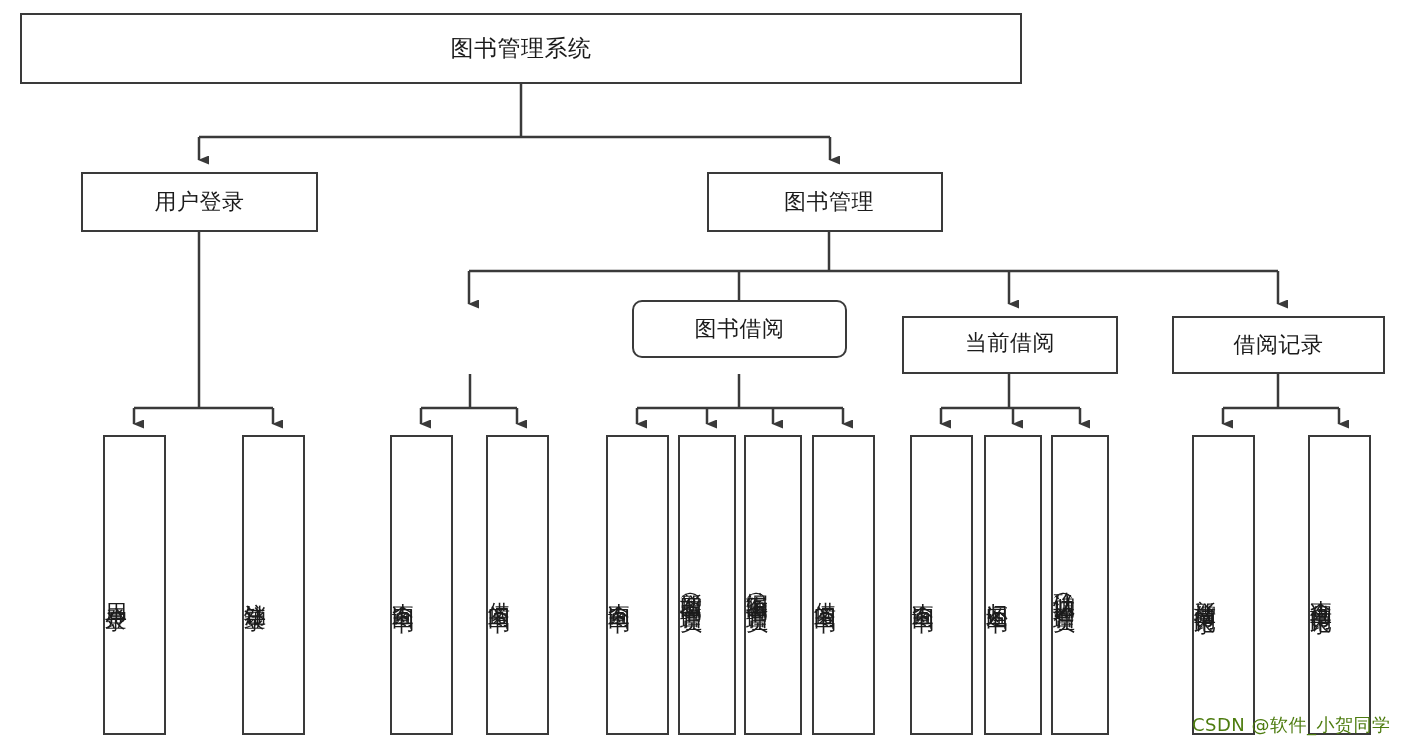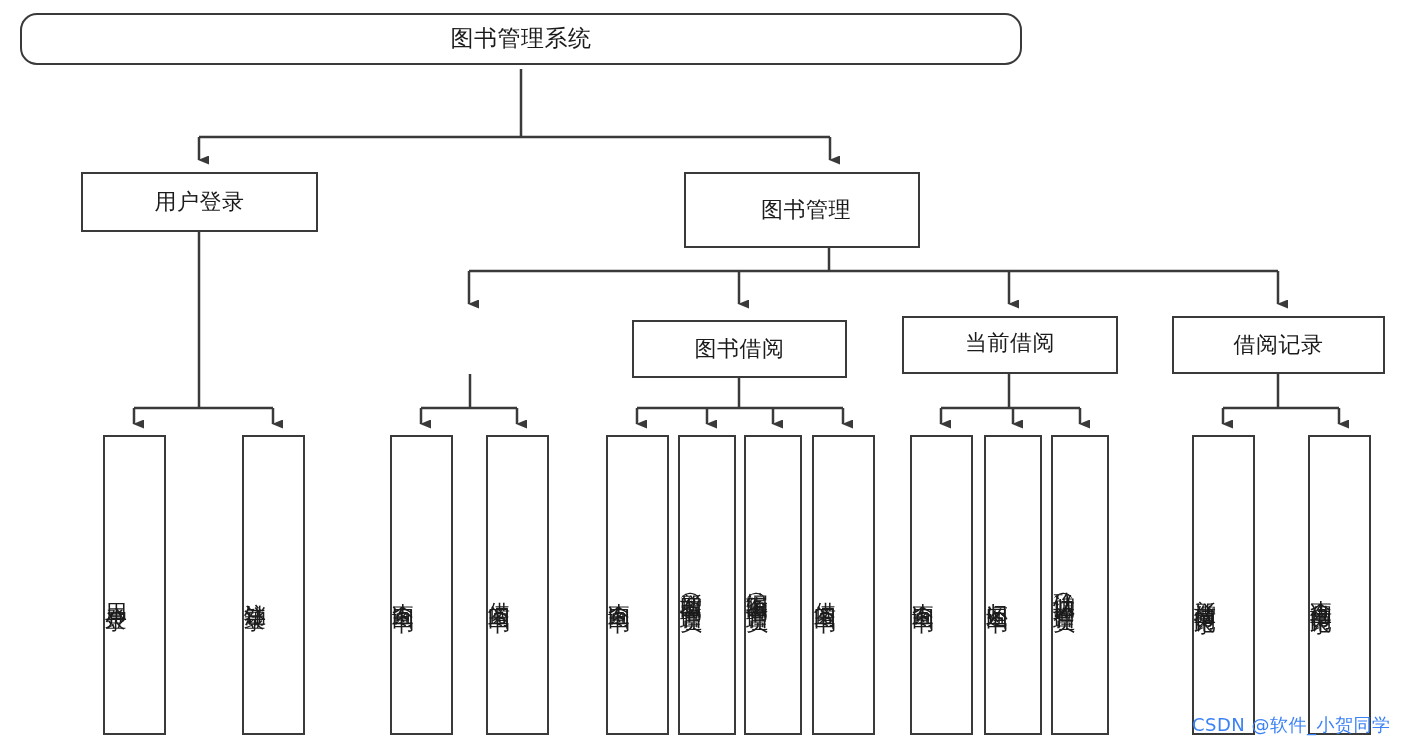--- a/index.html
+++ b/index.html
@@ -62,21 +62,21 @@
     line-height: 1.05;
     letter-spacing: 3px;
     max-height: 276px;
     white-space: normal;
   }
   .watermark {
     position: absolute;
     left: 1192px;
     top: 713px;
     font-size: 18px;
-    color: #3b82f6;
+    color: #4d7c0f;
     white-space: nowrap;
     letter-spacing: 0.5px;
     font-family: "DejaVu Sans", "Liberation Sans", sans-serif;
   }
 </style>
 </head>
 <body>
 
 <div id="diagram-root">
 
@@ -123,32 +123,32 @@
       <path d="M1013,408 L1013,424" marker-end="url(#arrowhead)"></path>
       <path d="M1080,408 L1080,424" marker-end="url(#arrowhead)"></path>
 
       <path d="M1278,374 L1278,408"></path>
       <path d="M1223,408 L1339,408"></path>
       <path d="M1223,408 L1223,424" marker-end="url(#arrowhead)"></path>
       <path d="M1339,408 L1339,424" marker-end="url(#arrowhead)"></path>
     </g>
   </svg>
 
-  <div class="node horizontal root" style="left:20px; top:13px; width:1002px; height:52px;border-radius:17px;">
+  <div class="node horizontal root" style="left:20px; top:13px; width:1002px; height:71px;">
     <span class="node-label">图书管理系统</span>
   </div>
 
   <div class="node horizontal" style="left:81px; top:172px; width:237px; height:60px;">
     <span class="node-label">用户登录</span>
   </div>
-  <div class="node horizontal" style="left:684px; top:172px; width:236px; height:76px;padding-left:8px;">
+  <div class="node horizontal" style="left:707px; top:172px; width:236px; height:60px;padding-left:8px;">
     <span class="node-label">图书管理</span>
   </div>
 
-  <div class="node horizontal" style="left:632px; top:320px; width:215px; height:58px;">
+  <div class="node horizontal" style="left:632px; top:300px; width:215px; height:58px;border-radius:10px;">
     <span class="node-label">图书借阅</span>
   </div>
   <div class="node horizontal" style="left:902px; top:316px; width:216px; height:58px;font-family:Liberation Mono, monospace;">
     <span class="node-label">当前借阅</span>
   </div>
   <div class="node horizontal" style="left:1172px; top:316px; width:213px; height:58px;">
     <span class="node-label">借阅记录</span>
   </div>
 
   <div class="node vertical" style="left:103px; top:435px; width:63px; height:300px;">

